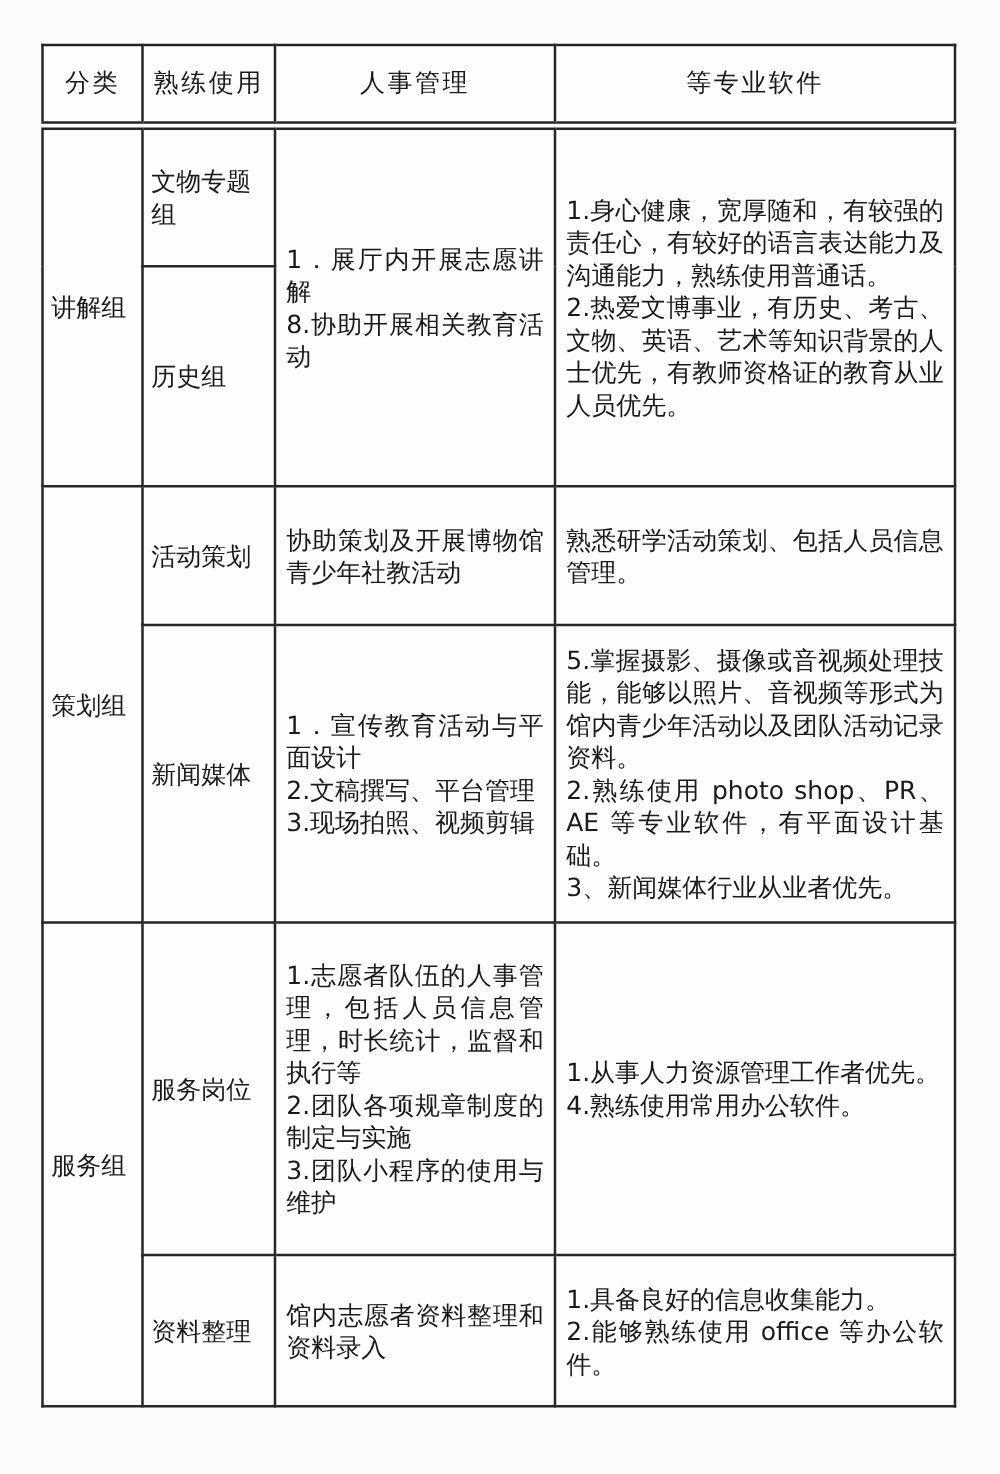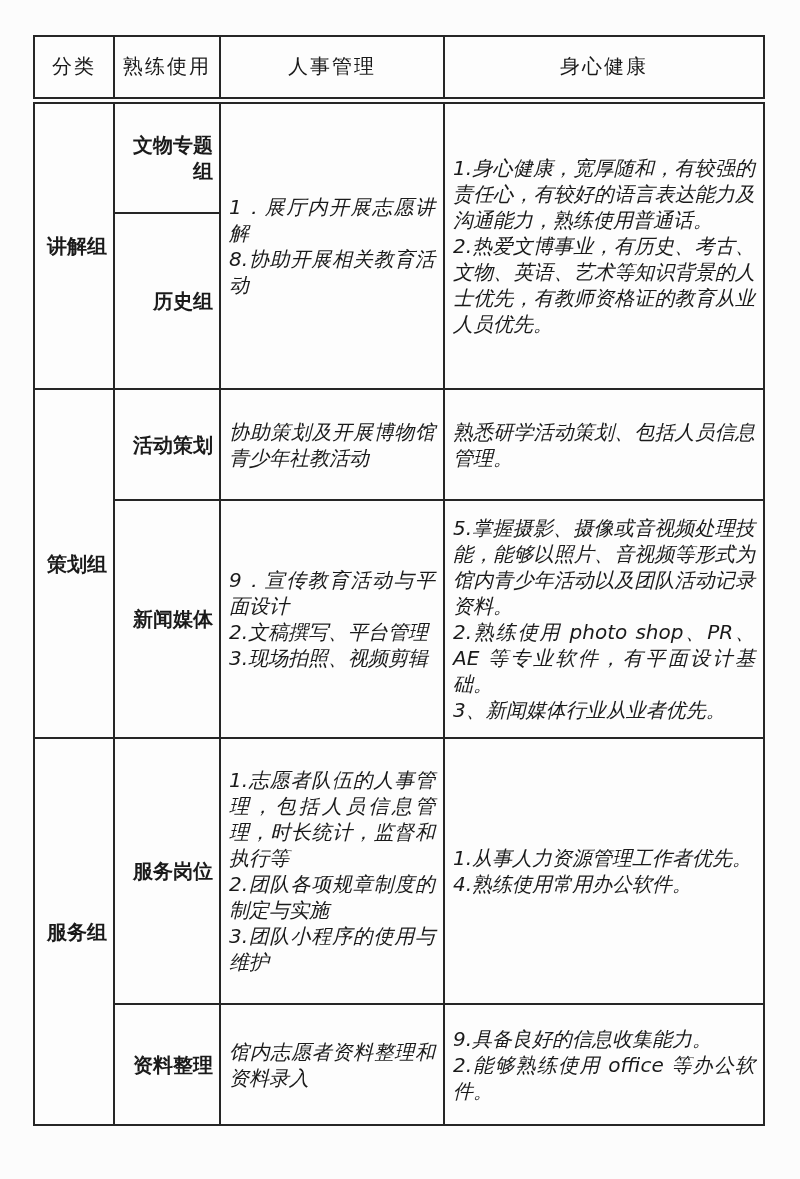--- a/index.html
+++ b/index.html
@@ -27,33 +27,31 @@
     font-weight: normal;
     font-size: 20px;
   }
   thead th {
     height: 64px;
     text-align: center;
     letter-spacing: 2px;
     border-bottom: 7px double #262626;
   }
   td.c-cat, td.c-pos {
-    text-align: right;
+    text-align: left;
     vertical-align: middle;
     padding: 4px 6px;
     line-height: 1.3;
-    font-weight: bold;
   }
   td.c-work, td.c-req {
     vertical-align: middle;
     text-align: justify;
     padding: 6px 8px;
     line-height: 26px;
     white-space: pre-line;
-    font-style: italic;
   }
   
   tr.r-a1 { height: 113px; }
   tr.r-a2 { height: 176px; }
   tr.r-b1 { height: 111px; }
   tr.r-b2 { height: 238px; }
   tr.r-c1 { height: 266px; }
   tr.r-c2 { height: 121px; }
 </style>
 </head>
@@ -65,21 +63,21 @@
       <col style="width:80px">
       <col style="width:106px">
       <col style="width:224px">
       <col style="width:320px">
     </colgroup>
     <thead>
       <tr class="r-head">
         <th>分类</th>
         <th>熟练使用</th>
         <th>人事管理</th>
-        <th>身心健康</th>
+        <th>等专业软件</th>
       </tr>
     </thead>
     <tbody>
       <tr class="r-a1">
         <td class="c-cat" rowspan="2">讲解组</td>
         <td class="c-pos">文物专题组</td>
         <td class="c-work" rowspan="2">1．展厅内开展志愿讲解
 8.协助开展相关教育活动</td>
         <td class="c-req" rowspan="2">1.身心健康，宽厚随和，有较强的责任心，有较好的语言表达能力及沟通能力，熟练使用普通话。
 2.热爱文博事业，有历史、考古、文物、英语、艺术等知识背景的人士优先，有教师资格证的教育从业人员优先。</td>
@@ -89,38 +87,38 @@
       </tr>
 
       <tr class="r-b1">
         <td class="c-cat" rowspan="2">策划组</td>
         <td class="c-pos">活动策划</td>
         <td class="c-work">协助策划及开展博物馆青少年社教活动</td>
         <td class="c-req">熟悉研学活动策划、包括人员信息管理。</td>
       </tr>
       <tr class="r-b2">
         <td class="c-pos">新闻媒体</td>
-        <td class="c-work">9．宣传教育活动与平面设计
+        <td class="c-work">1．宣传教育活动与平面设计
 2.文稿撰写、平台管理
 3.现场拍照、视频剪辑</td>
         <td class="c-req">5.掌握摄影、摄像或音视频处理技能，能够以照片、音视频等形式为馆内青少年活动以及团队活动记录资料。
 2.熟练使用 photo shop、PR、AE 等专业软件，有平面设计基础。
 3、新闻媒体行业从业者优先。</td>
       </tr>
 
       <tr class="r-c1">
         <td class="c-cat" rowspan="2">服务组</td>
         <td class="c-pos">服务岗位</td>
         <td class="c-work">1.志愿者队伍的人事管理，包括人员信息管理，时长统计，监督和执行等
 2.团队各项规章制度的制定与实施
 3.团队小程序的使用与维护</td>
         <td class="c-req">1.从事人力资源管理工作者优先。
 4.熟练使用常用办公软件。</td>
       </tr>
       <tr class="r-c2">
         <td class="c-pos">资料整理</td>
         <td class="c-work">馆内志愿者资料整理和资料录入</td>
-        <td class="c-req">9.具备良好的信息收集能力。
+        <td class="c-req">1.具备良好的信息收集能力。
 2.能够熟练使用 office 等办公软件。</td>
       </tr>
     </tbody>
   </table>
 </div>
 
 </body></html>

